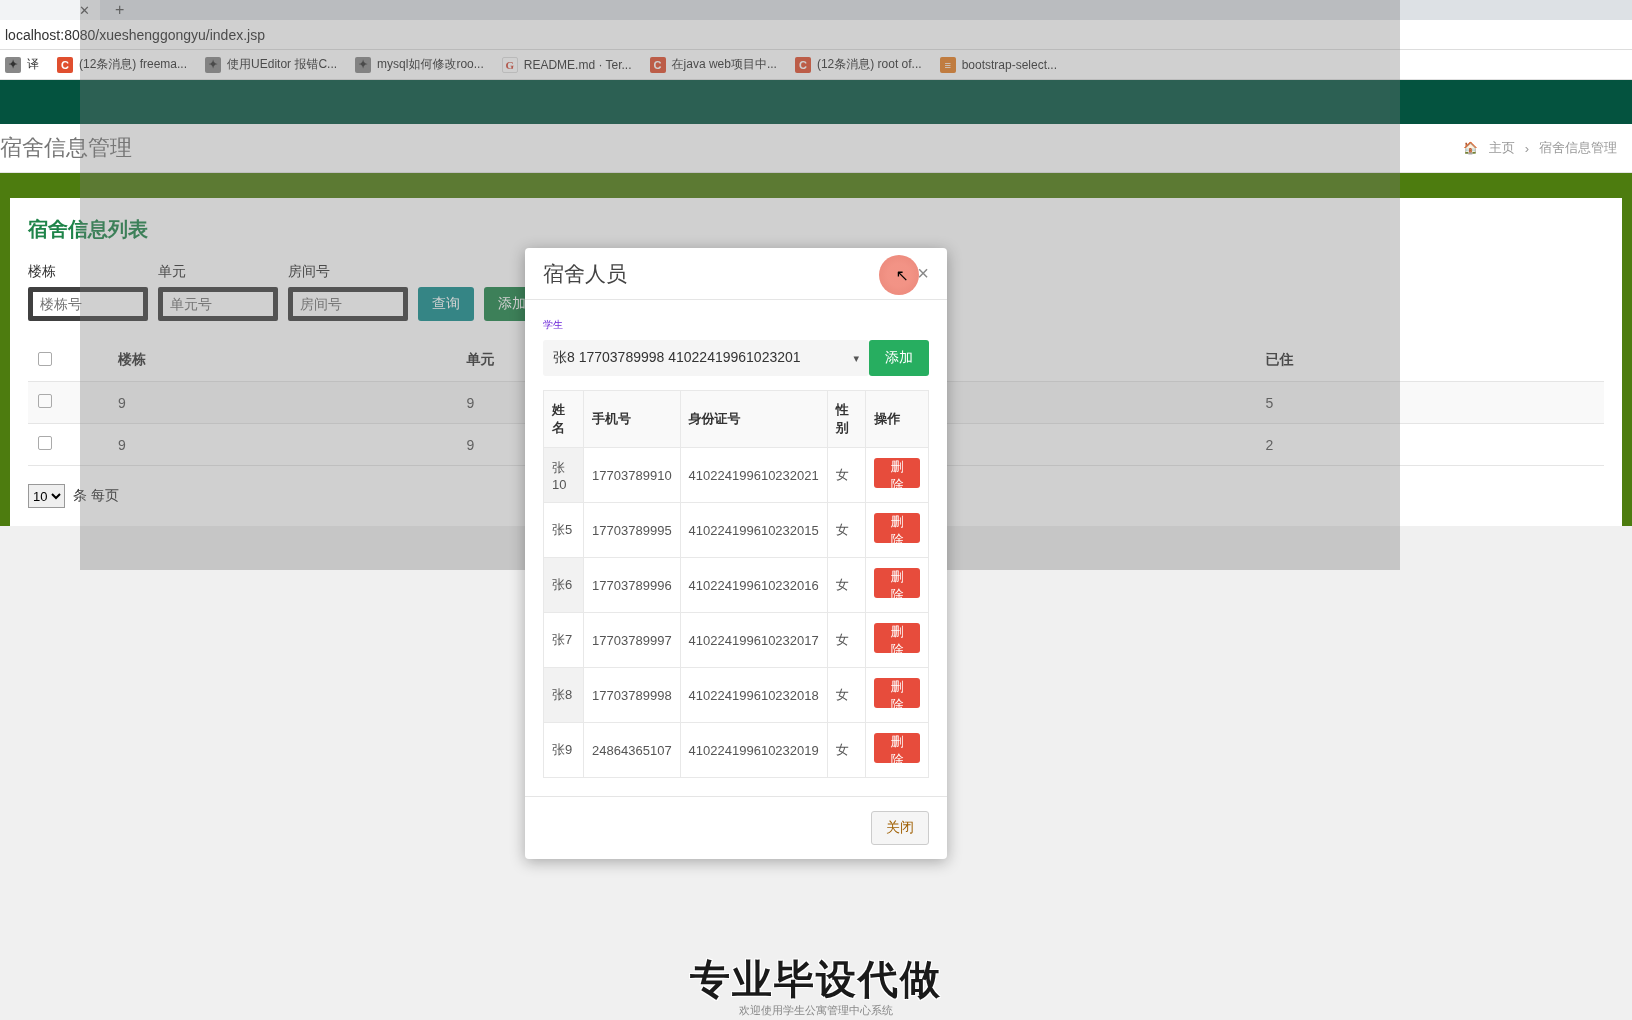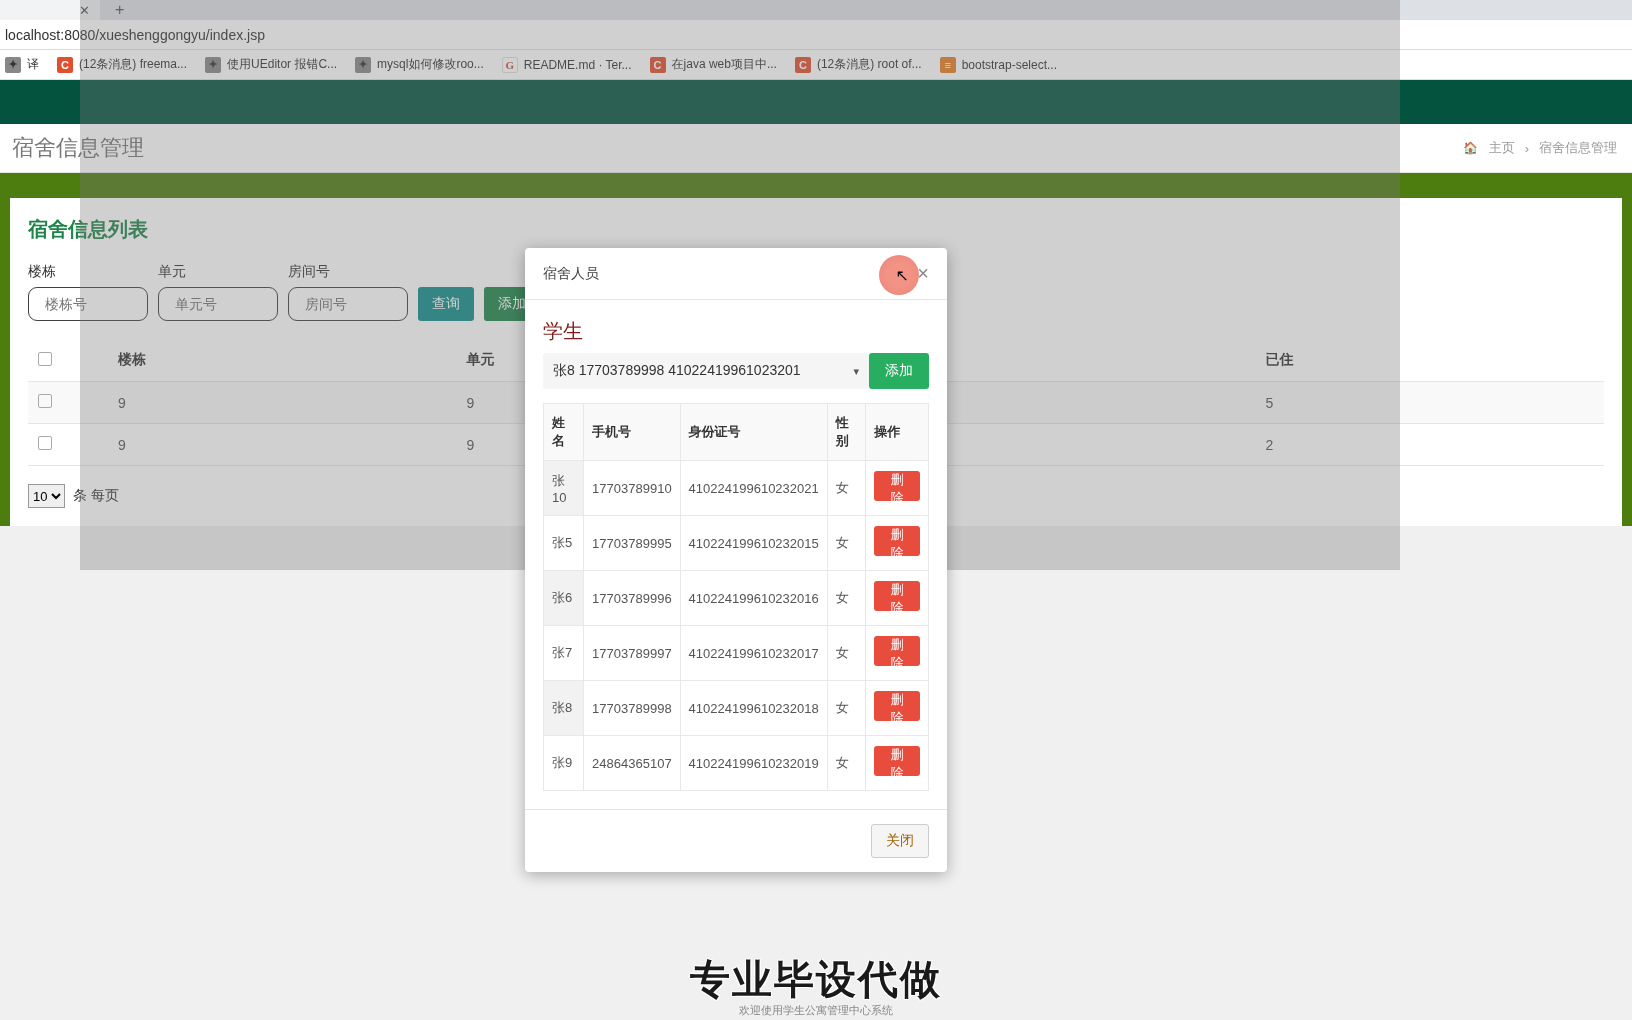--- a/index.html
+++ b/index.html
@@ -17,35 +17,35 @@
     .bk-icon { width: 16px; height: 16px; display: flex; align-items: center; justify-content: center; font-size: 11px; color: #fff; font-weight: bold; border-radius: 2px; }
     .bk-c { background: #e04f2f; }
     .bk-e { background: #888; color: #333; }
     .bk-g { background: #fff; color: #d14836; border: 1px solid #ddd; font-family: serif; }
     .bk-b { background: #e67e22; }
     
     
     .top-green { height: 44px; background: #04533f; }
     
     
-    .page-header { background: #fff; height: 49px; display: flex; align-items: center; justify-content: space-between; padding: 0 15px 0 12px; border-bottom: 1px solid #e5e5e5; }
+    .page-header { background: #fff; height: 49px; display: flex; align-items: center; justify-content: space-between; padding: 0 15px 0 0; border-bottom: 1px solid #e5e5e5; }
     .page-title { font-size: 22px; color: #777; font-weight: normal; margin-left: 0; }
     .breadcrumb { display: flex; align-items: center; gap: 10px; font-size: 13px; color: #999; }
     .home-icon { font-size: 12px; }
     
     
     .content-wrapper { background: #4d7c0f; padding: 25px 10px 0 10px; }
     .panel { background: #fff; padding: 18px; }
     .panel-title { font-size: 20px; color: #1e8449; font-weight: bold; margin-bottom: 20px; }
     
     
     .filter-row { display: flex; align-items: flex-end; gap: 10px; margin-bottom: 18px; }
     .filter-group { display: flex; flex-direction: column; gap: 6px; }
     .filter-label { font-size: 14px; color: #333; }
-    .filter-input { height: 34px; width: 120px; border: 1px solid #404040; border-radius: 9px; padding: 0 16px; font-size: 14px; }
+    .filter-input { height: 34px; width: 120px; border: 5px solid #404040; border-radius: 2px; padding: 0 7px; font-size: 14px; }
     .btn { height: 34px; padding: 0 14px; border: none; border-radius: 3px; font-size: 14px; color: #fff; cursor: pointer; }
     .btn-teal { background: #118d8d; }
     .btn-green { background: #1e8449; }
     .btn-red { background: #c0392b; }
     .btn-delete { background: #e74c3c; height: 30px; padding: 0 12px; font-size: 13px; }
     .btn-default { background: #f5f5f5; color: #a16207; border: 1px solid #ccc; }
     
     
     .main-table { width: 100%; border-collapse: collapse; }
     .main-table th, .main-table td { text-align: left; padding: 12px 10px; font-size: 14px; border-bottom: 1px solid #e5e5e5; }
@@ -55,27 +55,27 @@
     .checkbox { width: 14px; height: 14px; border: 1px solid #aaa; border-radius: 2px; display: inline-block; }
     
     .pager-row { margin-top: 18px; display: flex; align-items: center; gap: 8px; }
     .pager-select { height: 24px; border: 1px solid #999; font-size: 13px; }
     .pager-text { font-size: 14px; color: #333; }
     
     
     .overlay { position: absolute; top: 0; left: 80px; width: 1320px; height: 570px; background: rgba(120,120,120,0.35); z-index: 5; pointer-events: none; }
     .modal { position: absolute; left: 525px; top: 248px; width: 422px; background: #fff; border-radius: 4px; box-shadow: 0 3px 15px rgba(0,0,0,0.3); z-index: 10; }
     .modal-header { height: 52px; display: flex; align-items: center; justify-content: space-between; padding: 0 18px; border-bottom: 1px solid #e5e5e5; position: relative; }
-    .modal-title { font-size: 14px; color: #444; font-family: Liberation Serif, serif; }
+    .modal-title { font-size: 21px; color: #444; font-family: Liberation Serif, serif; }
     .modal-close { font-size: 20px; color: #888; cursor: pointer; font-weight: 300; }
     .click-indicator { position: absolute; right: 28px; top: 7px; width: 40px; height: 40px; background: radial-gradient(circle, #f08070 40%, #e57060 100%); border-radius: 50%; opacity: 0.85; }
     .cursor { position: absolute; right: 38px; top: 18px; font-size: 16px; z-index: 11; }
     
     .modal-body { padding: 18px; }
-    .student-label { font-size: 20px; color: #7f1d1d; margin-bottom: 8px; }
+    .student-label { font-size: 10px; color: #6d28d9; margin-bottom: 8px; }
     .student-row { display: flex; gap: 0; align-items: center; margin-bottom: 14px; }
     .dropdown { flex: 1; height: 36px; background: #f5f5f5; border-radius: 3px; display: flex; align-items: center; padding: 0 10px; font-size: 14px; color: #333; position: relative; }
     .dropdown::after { content: '▾'; position: absolute; right: 10px; color: #555; font-size: 11px; }
     .btn-add { background: #27ae60; height: 36px; padding: 0 16px; }
     
     .modal-table { width: 100%; border-collapse: collapse; border: 1px solid #ddd; }
     .modal-table th, .modal-table td { text-align: left; padding: 10px 8px; font-size: 13px; border: 1px solid #e8e8e8; }
     .modal-table th { background: #f9f9f9; color: #333; font-weight: bold; }
     .modal-table td { color: #555; }
     .modal-table tbody tr:nth-child(odd) td:first-child { background: #f2f2f2; }

